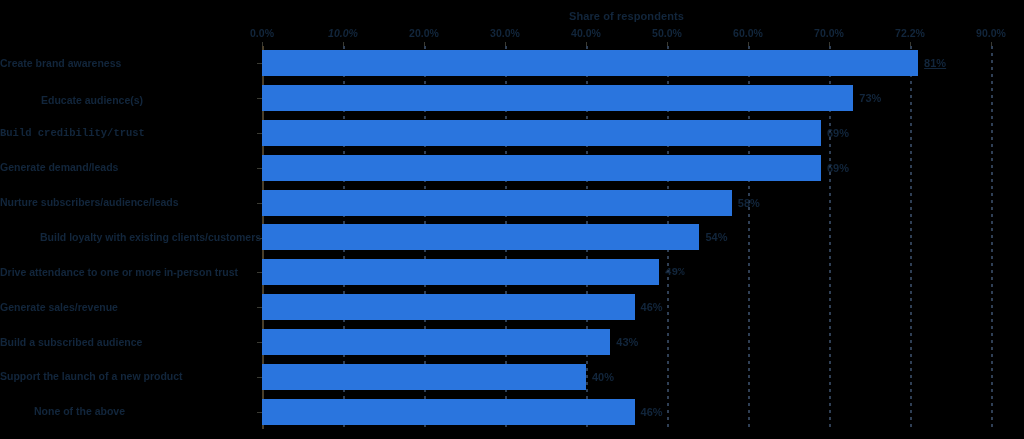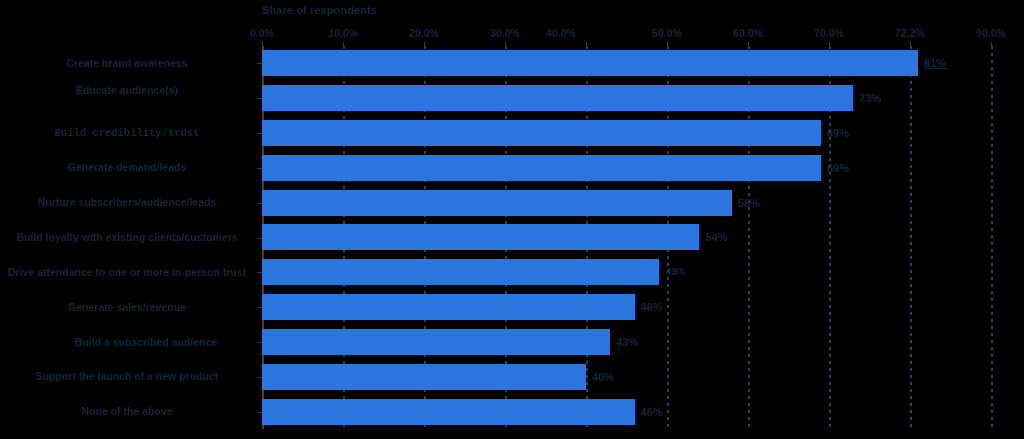--- a/index.html
+++ b/index.html
@@ -27,22 +27,23 @@
     left: 262px;
     top: 46px;
     width: 729px;
     height: 383px;
   }
 
   
   .chart-title {
     position: absolute;
     left: 262px;
-    top: 4px;
+    top: 10px;
     width: 729px;
+    text-align: center;
     font-size: 11px;
     font-weight: bold;
     color: #12263c;
     letter-spacing: 0.1px;
     white-space: nowrap;
   }
 
   
   .xtick-label {
     position: absolute;
@@ -95,21 +96,21 @@
     top: 8px;
     font-size: 11px;
     font-weight: bold;
     color: #12263c;
     white-space: nowrap;
   }
   .cat-label-box {
     position: absolute;
     left: 0;
     width: 254px;
-    text-align: center;
+    text-align: left;
     font-size: 10.5px;
     font-weight: bold;
     color: #12263c;
     white-space: nowrap;
     height: 34.8px;
     line-height: 34.8px;
   }
   .ytick-mark {
     position: absolute;
     left: 257px;
@@ -127,21 +128,21 @@
 
   <div id="xticks">
       <div class="xtick-label" style="left: 262px;">0.0%</div>
       <div class="xtick-mark" style="left: 262px;"></div>
       <div class="xtick-label" style="left: 343px; font-style: italic;">10.0%</div>
       <div class="xtick-mark" style="left: 343px;"></div>
       <div class="xtick-label" style="left: 424px;">20.0%</div>
       <div class="xtick-mark" style="left: 424px;"></div>
       <div class="xtick-label" style="left: 505px;">30.0%</div>
       <div class="xtick-mark" style="left: 505px;"></div>
-      <div class="xtick-label" style="left: 561px;">40.0%</div>
+      <div class="xtick-label" style="left: 586px;">40.0%</div>
       <div class="xtick-mark" style="left: 586px;"></div>
       <div class="xtick-label" style="left: 667px;">50.0%</div>
       <div class="xtick-mark" style="left: 667px;"></div>
       <div class="xtick-label" style="left: 748px;">60.0%</div>
       <div class="xtick-mark" style="left: 748px;"></div>
       <div class="xtick-label" style="left: 829px;">70.0%</div>
       <div class="xtick-mark" style="left: 829px;"></div>
       <div class="xtick-label" style="left: 910px;">72.2%</div>
       <div class="xtick-mark" style="left: 910px;"></div>
       <div class="xtick-label" style="left: 991px;">90.0%</div>
@@ -155,30 +156,30 @@
       <div class="ytick-mark" style="top: 202.682px;"></div>
       <div class="ytick-mark" style="top: 237.5px;"></div>
       <div class="ytick-mark" style="top: 272.318px;"></div>
       <div class="ytick-mark" style="top: 307.136px;"></div>
       <div class="ytick-mark" style="top: 341.955px;"></div>
       <div class="ytick-mark" style="top: 376.773px;"></div>
       <div class="ytick-mark" style="top: 411.591px;"></div>
     </div>
   <div id="catlabels">
       <div class="cat-label-box" style="top: 46px; height: 34.8182px; line-height: 34.8182px;">Create brand awareness</div>
-      <div class="cat-label-box" style="top: 73px; height: 34.8182px; line-height: 34.8182px;">Educate audience(s)</div>
+      <div class="cat-label-box" style="top: 83px; height: 34.8182px; line-height: 34.8182px; padding-left: 41px;">Educate audience(s)</div>
       <div class="cat-label-box" style="top: 115.636px; height: 34.8182px; line-height: 34.8182px; font-family: Liberation Mono, monospace;">Build credibility/trust</div>
       <div class="cat-label-box" style="top: 150.455px; height: 34.8182px; line-height: 34.8182px;">Generate demand/leads</div>
       <div class="cat-label-box" style="top: 185.273px; height: 34.8182px; line-height: 34.8182px;">Nurture subscribers/audience/leads</div>
-      <div class="cat-label-box" style="top: 220.091px; height: 34.8182px; line-height: 34.8182px;">Build loyalty with existing clients/customers</div>
+      <div class="cat-label-box" style="top: 220.091px; height: 34.8182px; line-height: 34.8182px; padding-left: 40px;">Build loyalty with existing clients/customers</div>
       <div class="cat-label-box" style="top: 254.909px; height: 34.8182px; line-height: 34.8182px;">Drive attendance to one or more in-person trust</div>
       <div class="cat-label-box" style="top: 289.727px; height: 34.8182px; line-height: 34.8182px;">Generate sales/revenue</div>
-      <div class="cat-label-box" style="top: 324.545px; height: 34.8182px; line-height: 34.8182px; padding-left: 19px;">Build a subscribed audience</div>
+      <div class="cat-label-box" style="top: 324.545px; height: 34.8182px; line-height: 34.8182px;">Build a subscribed audience</div>
       <div class="cat-label-box" style="top: 359.364px; height: 34.8182px; line-height: 34.8182px;">Support the launch of a new product</div>
-      <div class="cat-label-box" style="top: 394.182px; height: 34.8182px; line-height: 34.8182px;">None of the above</div>
+      <div class="cat-label-box" style="top: 394.182px; height: 34.8182px; line-height: 34.8182px; margin-left: 34px;">None of the above</div>
     </div>
 
   <div class="plot-area">
     <div id="gridlines">
         <div class="gridline axis-zero" style="left: 0px;"></div>
         <div class="gridline" style="left: 81px;"></div>
         <div class="gridline" style="left: 162px;"></div>
         <div class="gridline" style="left: 243px;"></div>
         <div class="gridline" style="left: 324px;"></div>
         <div class="gridline" style="left: 405px;"></div>

